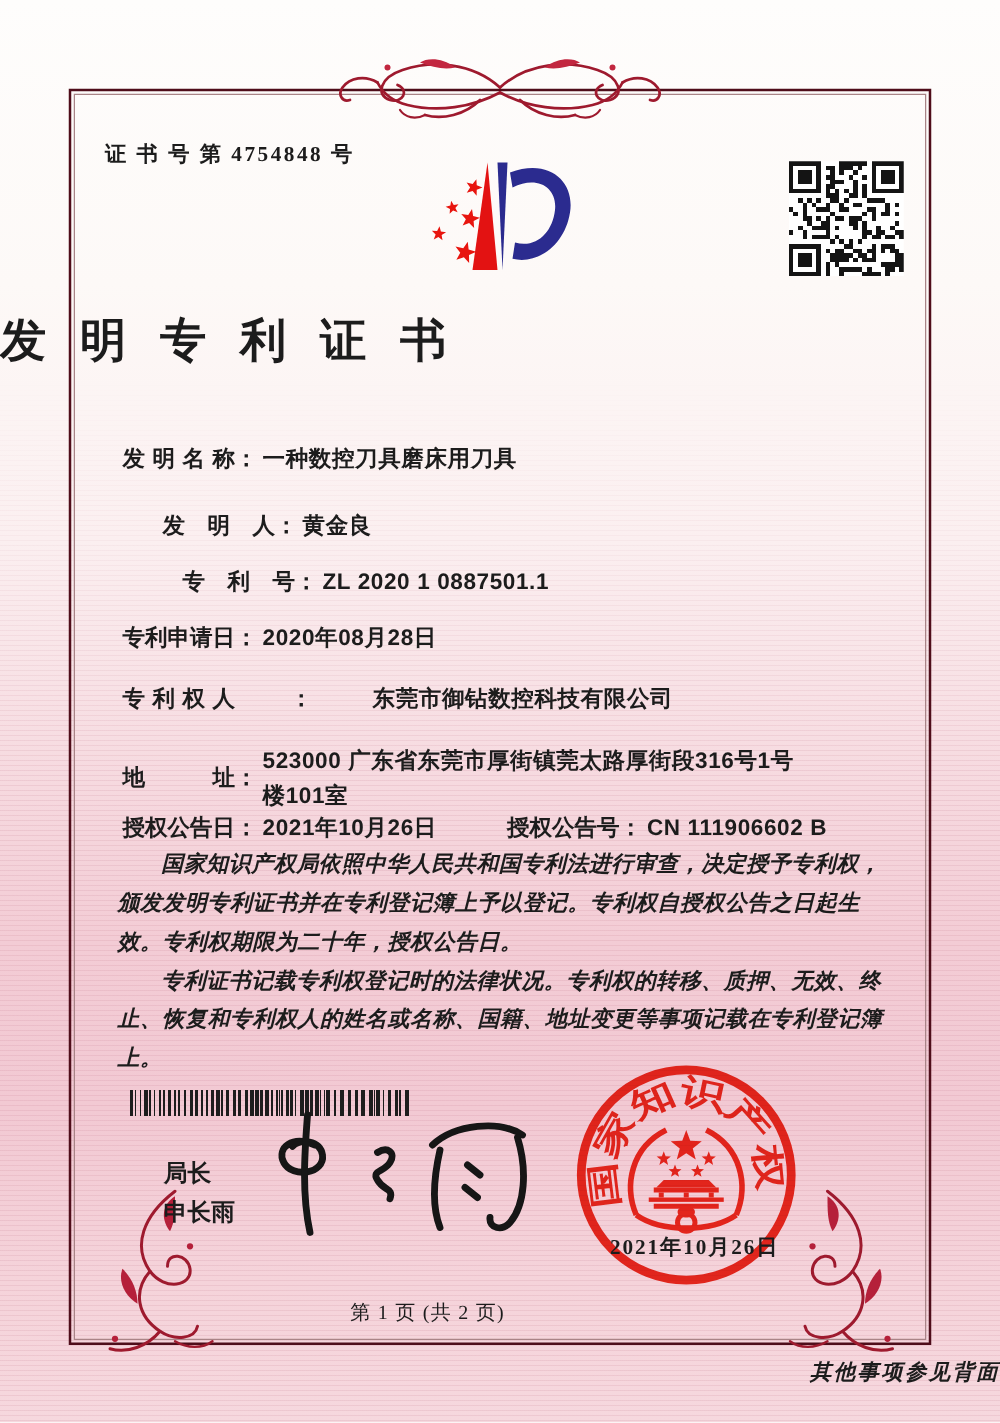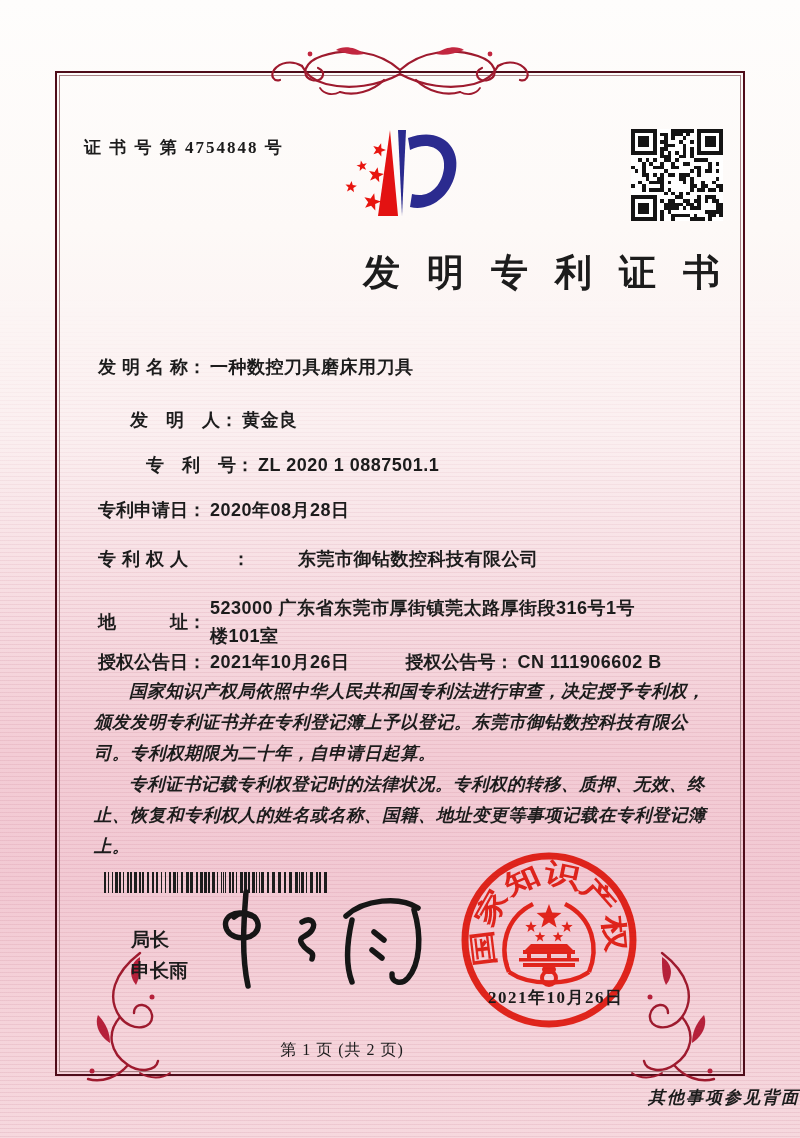--- a/index.html
+++ b/index.html
@@ -18,22 +18,22 @@
     background:repeating-linear-gradient(180deg,
       rgba(197,122,142,0.16) 0 1px, rgba(255,255,255,0) 1px 4px);
     -webkit-mask-image:linear-gradient(180deg,transparent 0 26%,#000 55%);
             mask-image:linear-gradient(180deg,transparent 0 26%,#000 55%);
   }
   .frame{position:absolute;left:55px;top:71px;width:686px;height:1001px;
     border:2.5px solid #4f0d1a;}
   .frame::after{content:"";position:absolute;inset:2px;
     border:1px solid #a98487;}
   .abs{position:absolute;}
-  .cert-no{left:84px;top:136px;font-size:17px;font-weight:600;letter-spacing:2px;}
-  .title-wrap{left:0;top:248px;width:720px;text-align:right;}
+  .cert-no{left:84px;top:112px;font-size:17px;font-weight:600;letter-spacing:2px;}
+  .title-wrap{left:0;top:248px;width:720px;text-align:left;}
   .title{display:inline-block;font-size:37px;font-weight:bold;
     letter-spacing:27px;margin-right:-27px;}
   .fields{left:98px;top:353px;width:618px;}
   .row{display:flex;align-items:center;font-size:18px;line-height:28px;}
   .row.r2{margin-top:25px;margin-left:32px;}.row.r3{margin-top:17px;margin-left:48px;}.row.r4{margin-top:17px;}
   .row.r5{margin-top:21px;gap:44px;}.row.r6{margin-top:21px;}.row.rg{margin-top:-2px;}
   .flabel{display:inline-block;width:90px;font-weight:bold;
     text-align:justify;text-align-last:justify;flex:none;}
   .fcolon{font-weight:bold;flex:none;}
   .fvalue{font-family:"Liberation Sans","DejaVu Sans",sans-serif;
@@ -437,21 +437,21 @@
     <span class="fvalue">2021年10月26日</span>
     <span class="pair2">
       <span class="flabel">授权公告号</span>
         <span class="fcolon">：</span>
       <span class="fvalue">CN 111906602 B</span>
     </span>
   </div>
 </div>
 
 <div class="abs paras">
-  <p>国家知识产权局依照中华人民共和国专利法进行审查，决定授予专利权，颁发发明专利证书并在专利登记簿上予以登记。东莞市御钻数控科技有限公司。专利权期限为二十年，自申请日起算。</p>
+  <p>国家知识产权局依照中华人民共和国专利法进行审查，决定授予专利权，颁发发明专利证书并在专利登记簿上予以登记。专利权自授权公告之日起生效。专利权期限为二十年，授权公告日。</p>
   <p>专利证书记载专利权登记时的法律状况。专利权的转移、质押、无效、终止、恢复和专利权人的姓名或名称、国籍、地址变更等事项记载在专利登记簿上。</p>
 </div>
 
 <svg class="abs" style="left:104px;top:872px;" width="228" height="21" viewBox="0 0 228 21" shape-rendering="crispEdges">
   <g id="barcode-bars" fill="#1d1d1d">
       <rect x="0" y="0" width="2" height="21"></rect>
       <rect x="4" y="0" width="1" height="21"></rect>
       <rect x="8" y="0" width="1" height="21"></rect>
       <rect x="11" y="0" width="3" height="21"></rect>
       <rect x="15" y="0" width="2" height="21"></rect>

